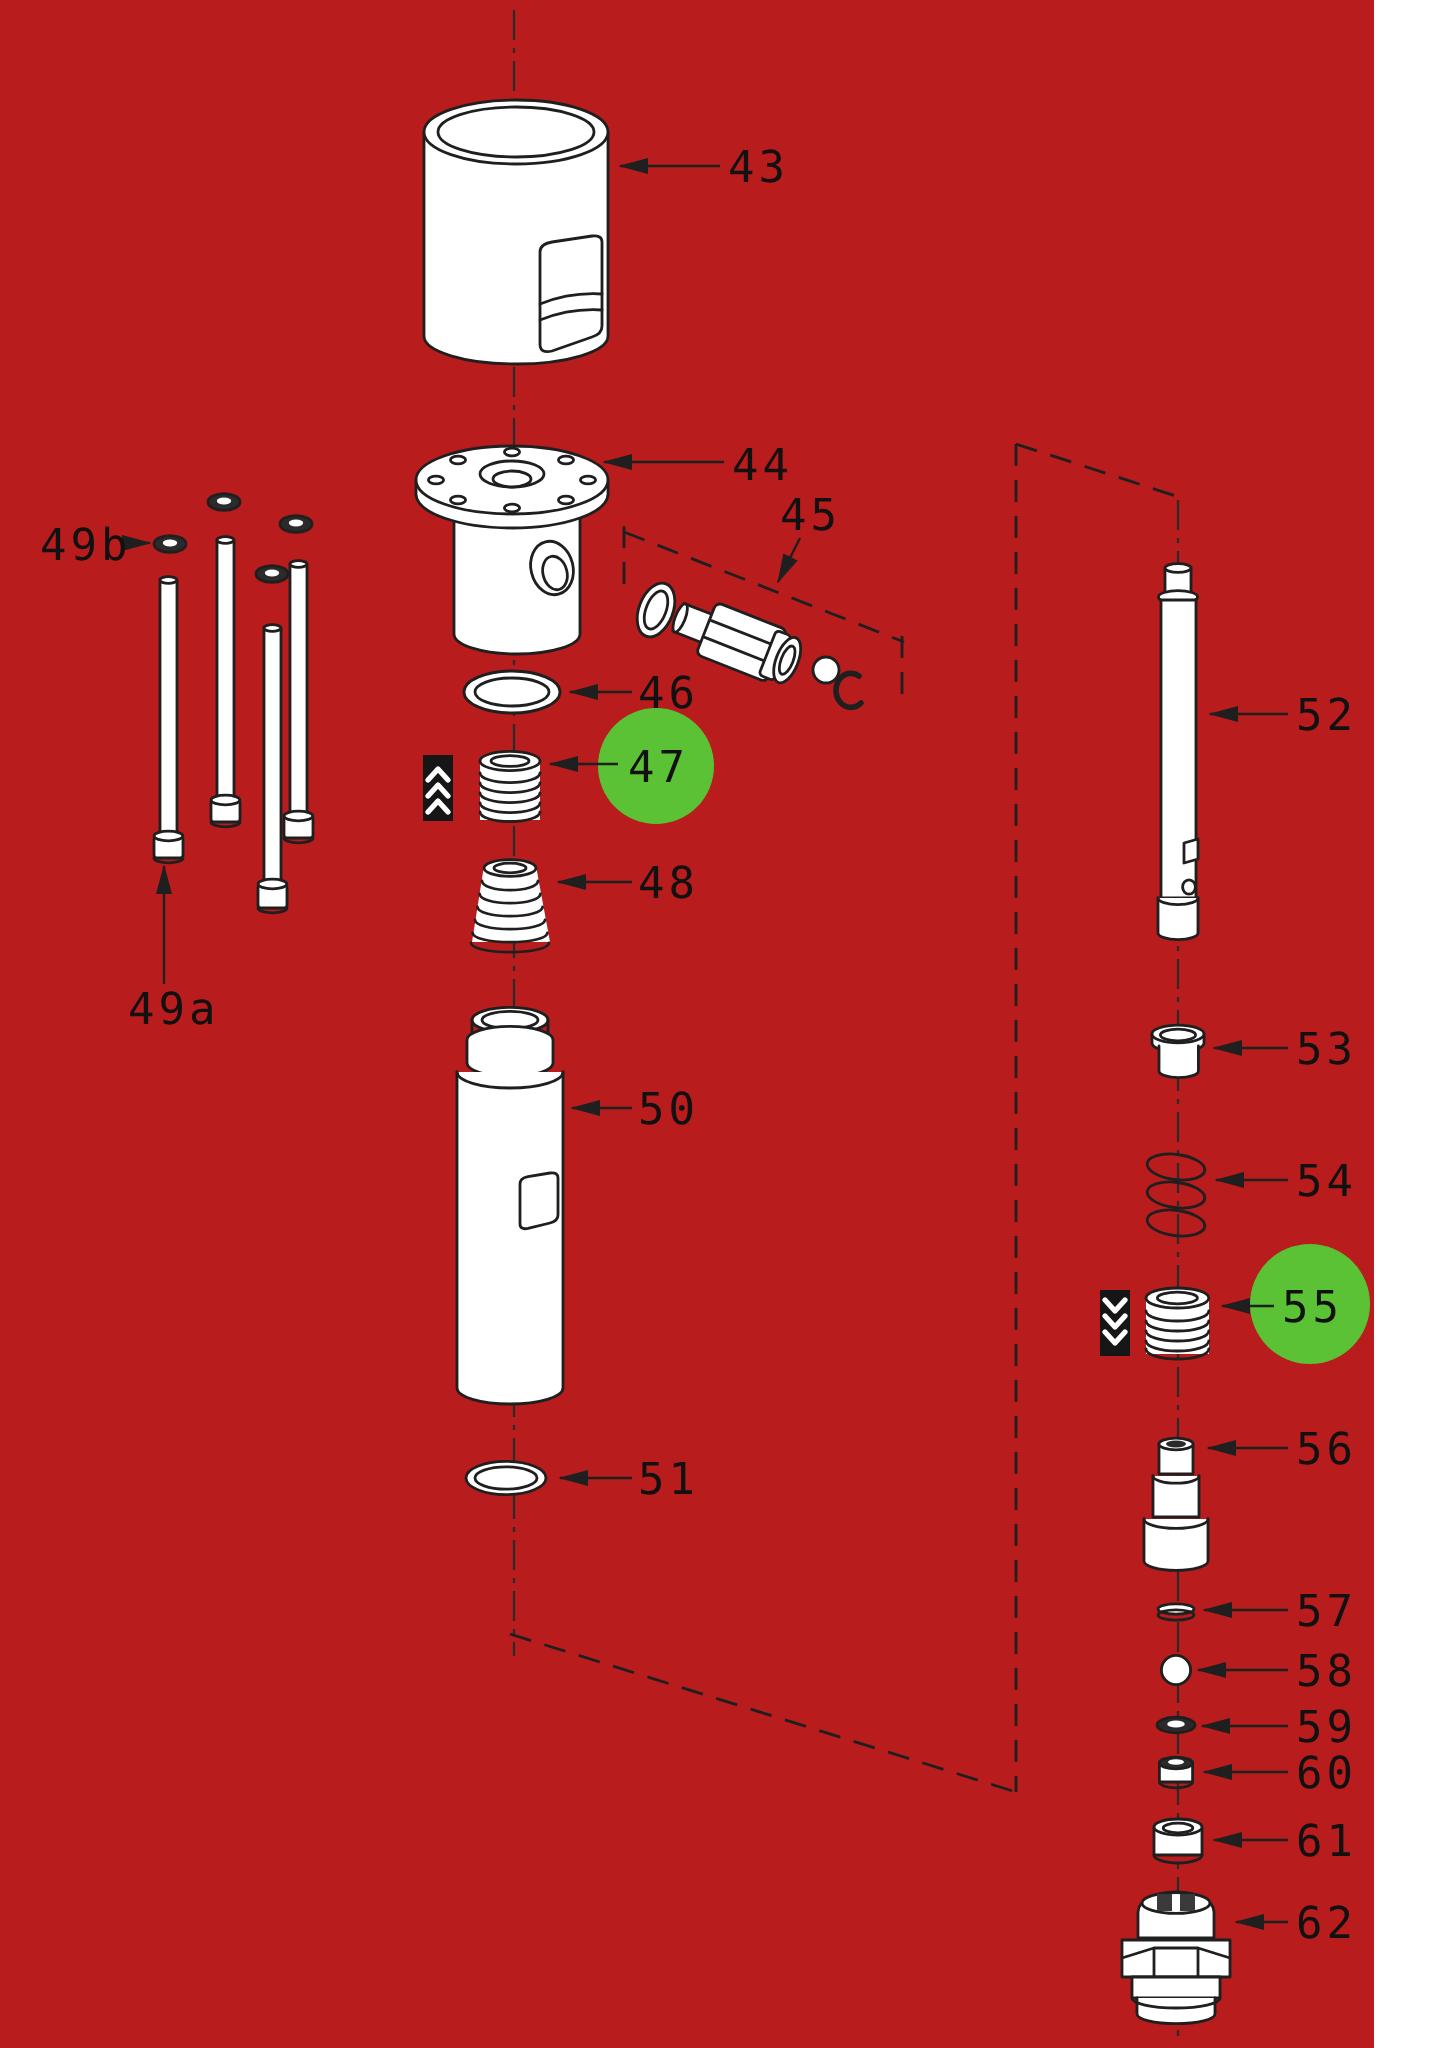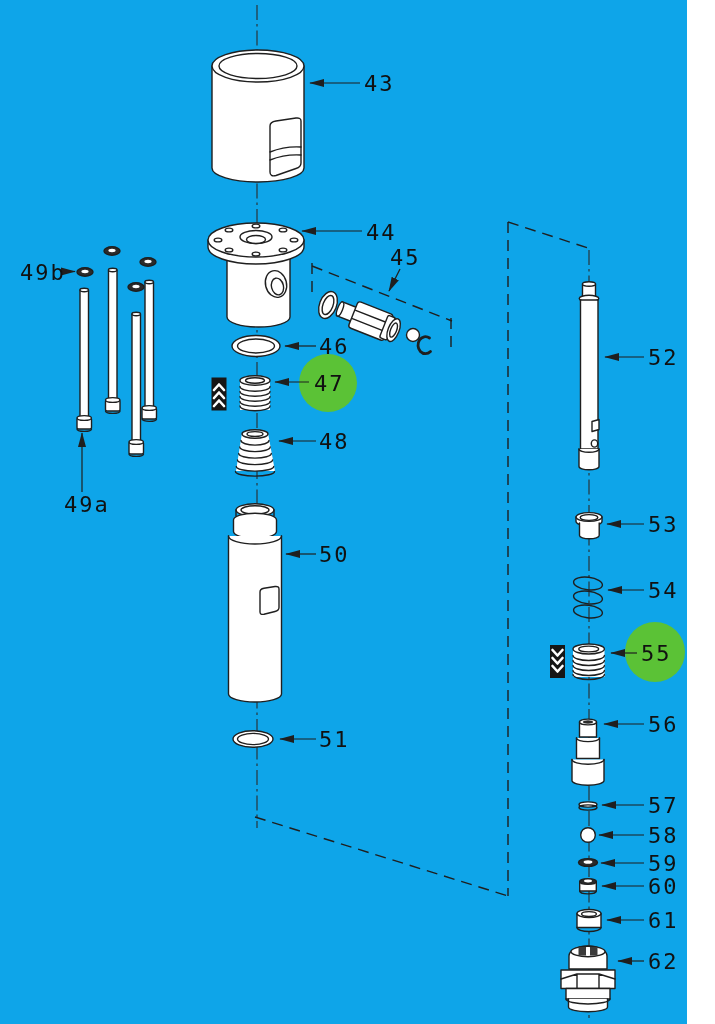--- a/index.html
+++ b/index.html
@@ -1,16 +1,16 @@
 <!DOCTYPE html>
 <html><head>
 <meta charset="utf-8">
 <style>
   html,body{margin:0;padding:0;background:#ffffff;}
-  .stage{width:687px;height:1024px;position:relative;background:#0ea5e9;text-decoration:underline;}
+  .stage{width:687px;height:1024px;position:relative;background:#b91c1c;text-decoration:underline;}
   svg{display:block;}
   .ln{stroke:#1f1f1f;stroke-width:1.4;fill:none;stroke-linecap:round;stroke-linejoin:round;}
   .wh{fill:#ffffff;}
   .dk{fill:#2b2b2b;}
   .axis{stroke:#2a2a2a;stroke-width:1.1;fill:none;stroke-dasharray:15 4 2.5 4;}
   .bnd{stroke:#1f1f1f;stroke-width:1.4;fill:none;stroke-dasharray:11 7;}
   .lead{stroke:#1f1f1f;stroke-width:1.2;fill:none;}
   text.callout{font-family:"DejaVu Sans Mono","Liberation Mono",monospace;
     font-size:22px;letter-spacing:2px;fill:#111;}
   .chev{stroke:#ffffff;stroke-width:2.6;fill:none;stroke-linecap:round;stroke-linejoin:round;}

